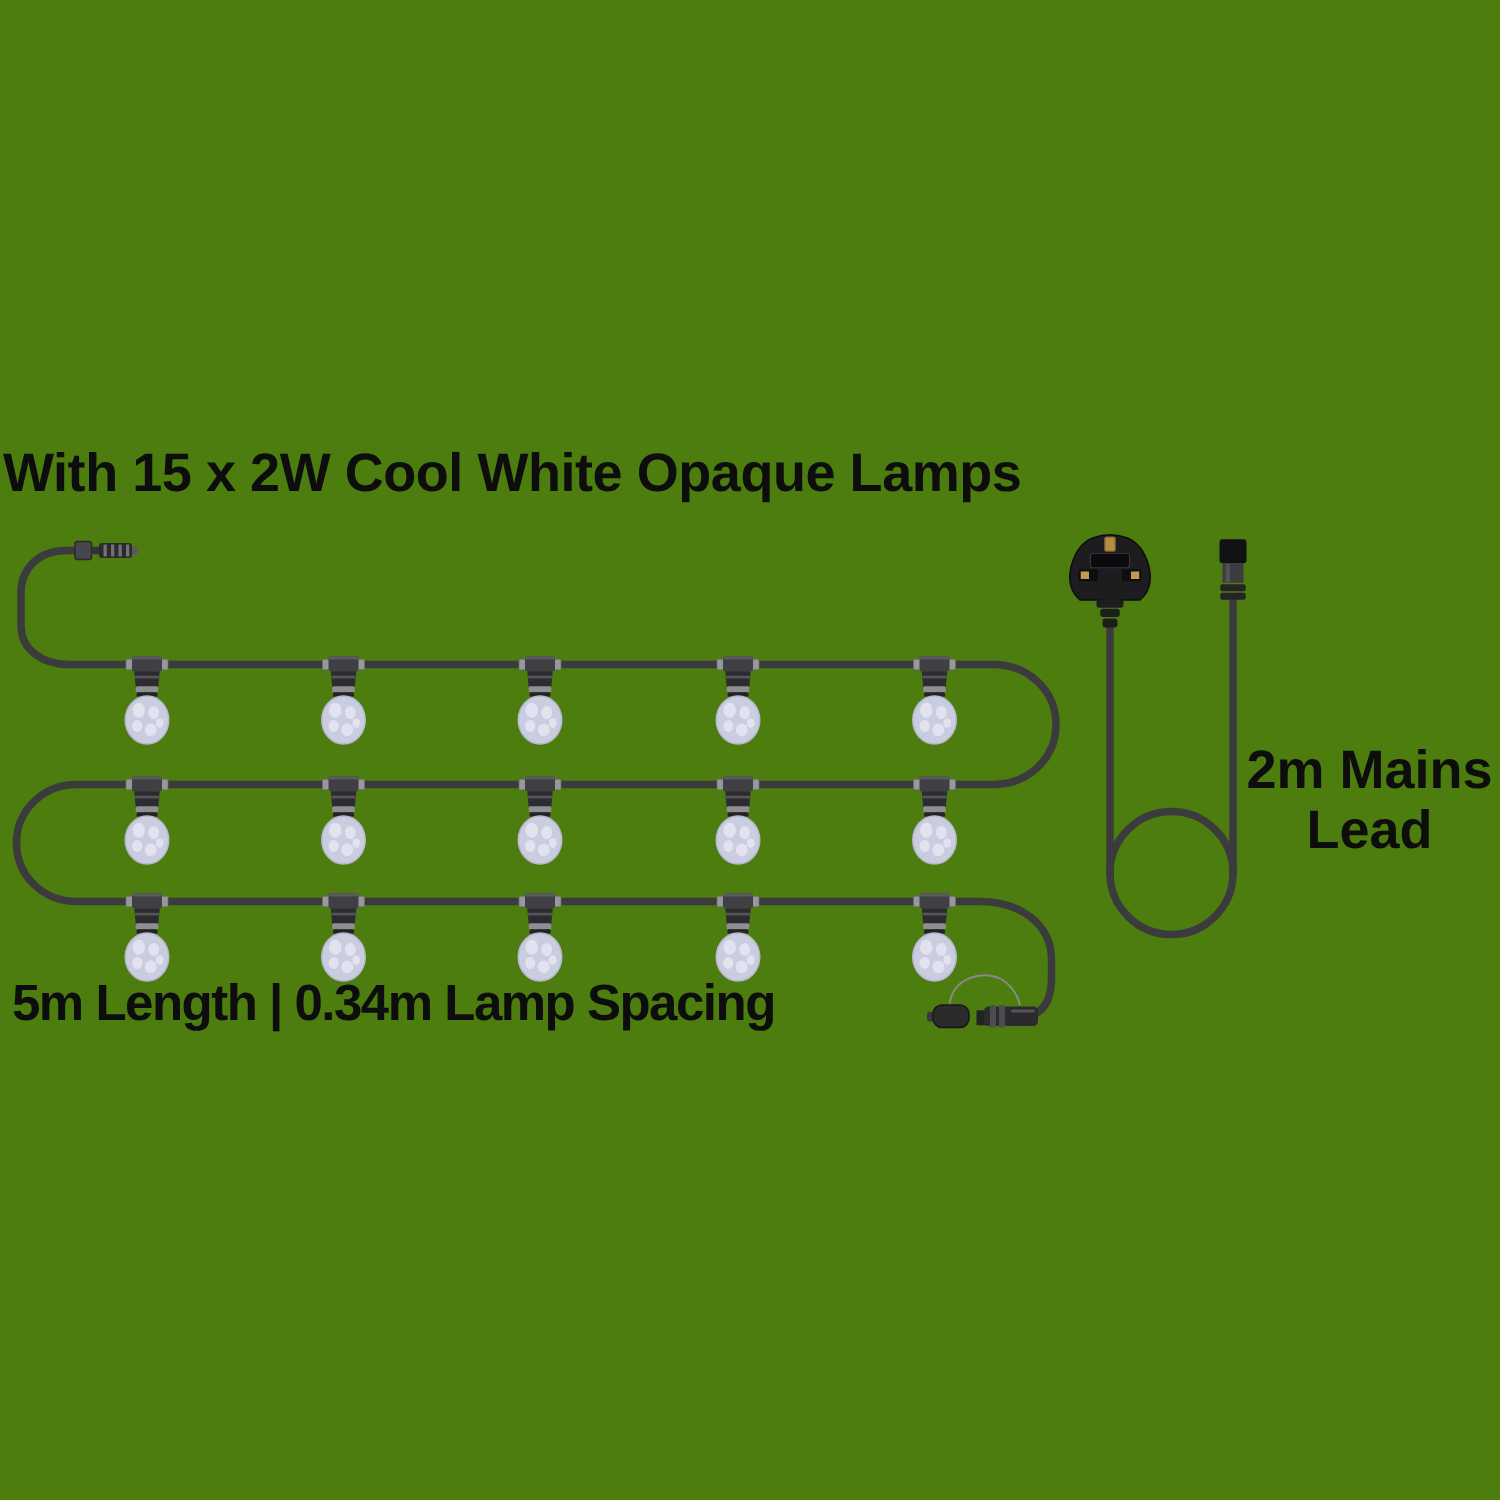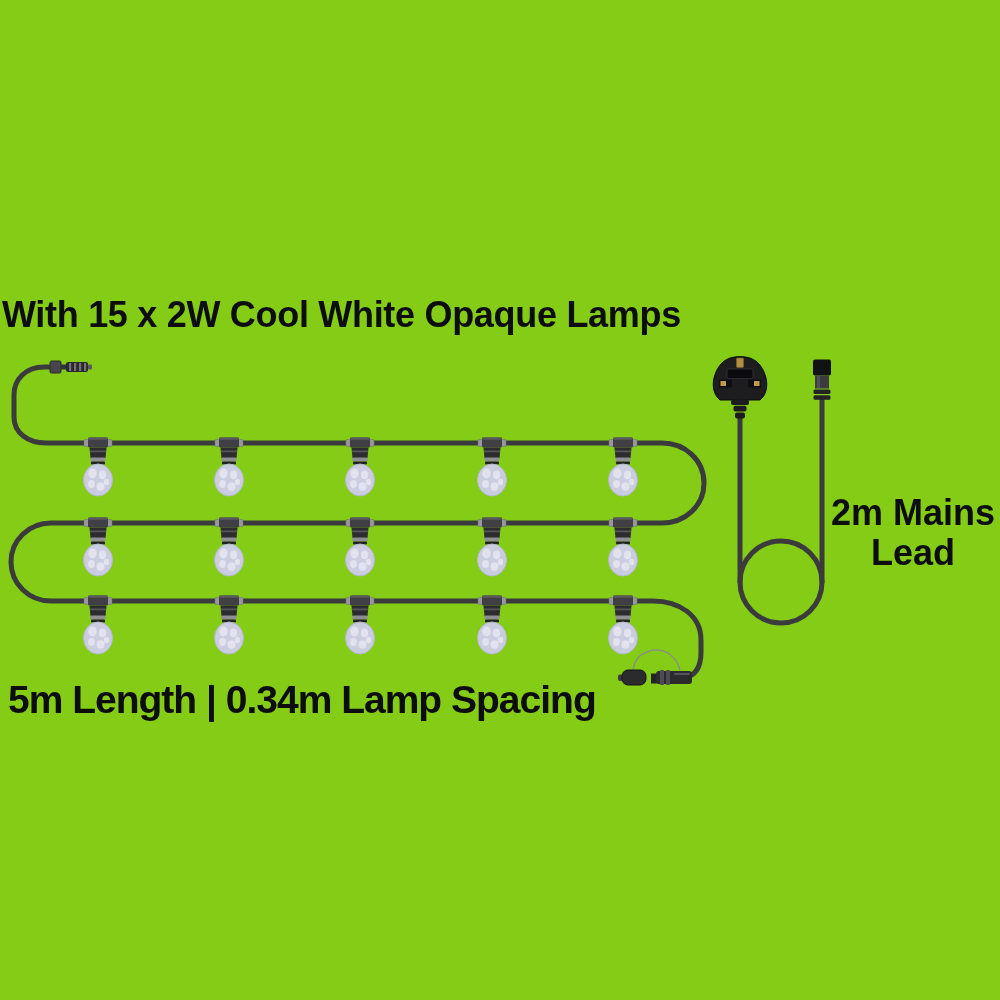--- a/index.html
+++ b/index.html
@@ -1,22 +1,22 @@
 <!DOCTYPE html>
 <html style="--cable: #3b3b3e; --holder-dark: #2c2c30; --holder-mid: #3f3f44; --holder-light: #8e8e94; --tab: #98989c; --bulb: #cacce0; --bulb-edge: #b6b8cf; --bulb-highlight: #e4e5f0; --brass: #b28f44; --plug-body: #1d1d20; --text: #0d0d0d; --background: #ffffff;"><head>
 <meta charset="utf-8">
 <style>
   html,body{margin:0;padding:0;background:#ffffff;}
   #canvas{
-    position:relative;width:1000px;height:1000px;background:#84cc16;overflow:hidden;
+    position:relative;width:1000px;height:1000px;background:#4d7c0f;overflow:hidden;
     font-family:"Liberation Sans", sans-serif;
   }
   .txt{position:absolute;font-weight:700;color:var(--text,#0d0d0d);line-height:1.0;white-space:nowrap;}
   #title{left:2px;top:297px;font-size:36px;letter-spacing:-0.3px;}
-  #spec{left:8px;top:680px;font-size:39px;letter-spacing:-1px;}
+  #spec{left:8px;top:652px;font-size:34px;letter-spacing:-1px;}
   #mains{left:823px;top:493px;width:180px;font-size:36px;line-height:40px;text-align:center;white-space:normal;}
   #mains span{display:block;}
   svg{position:absolute;left:0;top:0;}
   .cable{fill:none;stroke:var(--cable,#3b3b3e);stroke-width:5;stroke-linecap:round;stroke-linejoin:round;}
   .lanyard{fill:none;stroke:#8a8a8a;stroke-width:1.3;}
 </style>
 </head>
 <body>
 
 <div id="canvas">

